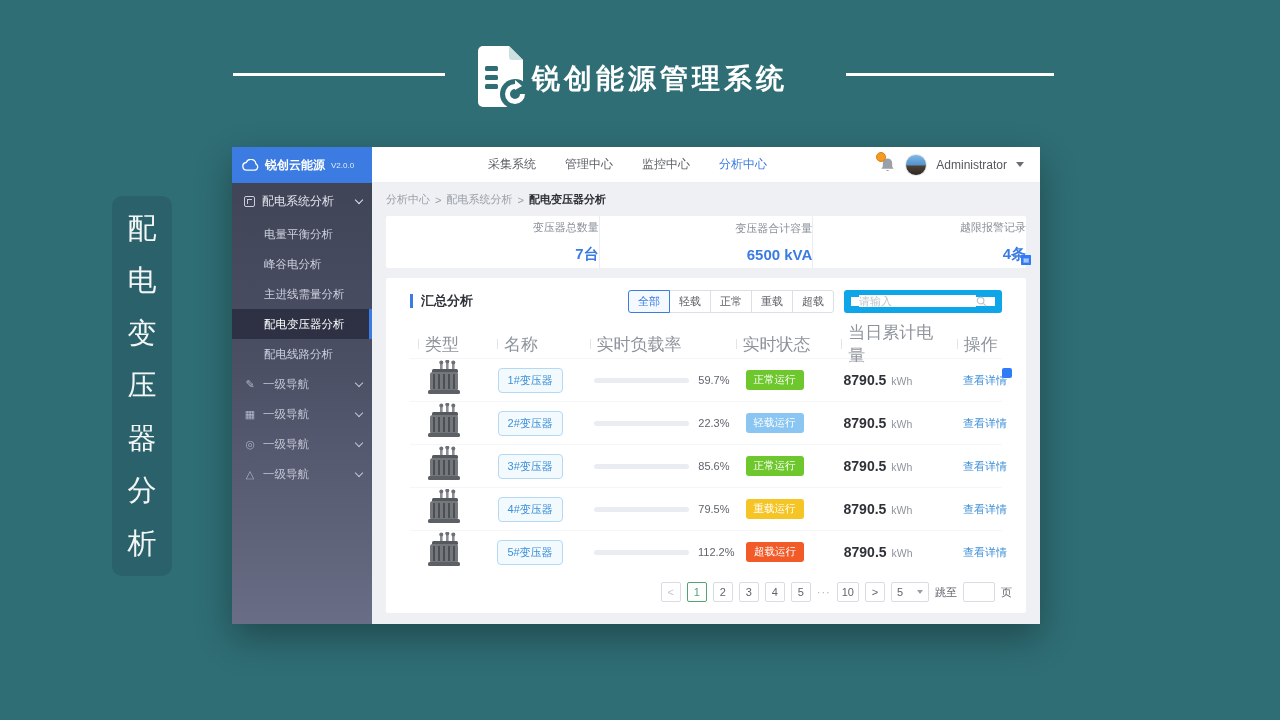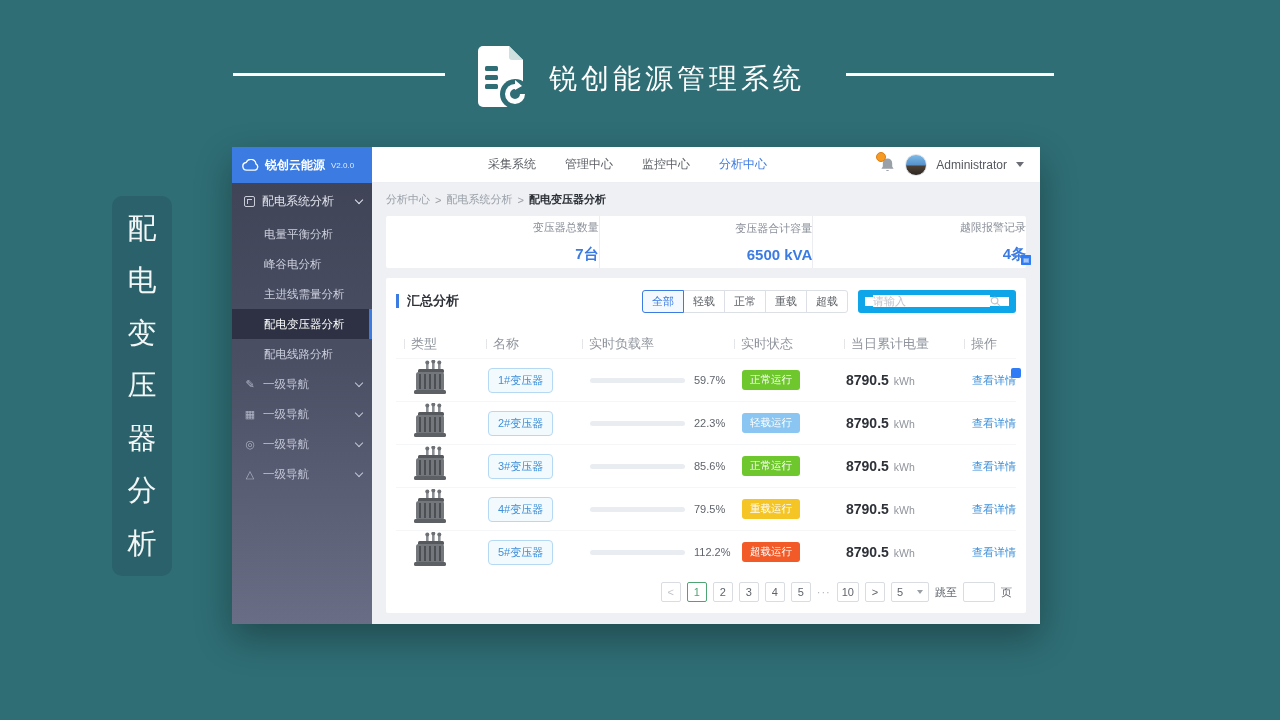--- a/index.html
+++ b/index.html
@@ -5,21 +5,21 @@
   * { margin:0; padding:0; box-sizing:border-box; }
   html,body { width:1280px; height:720px; }
   body { font-family:"Liberation Sans", sans-serif; }
   .stage { position:relative; width:1280px; height:720px; background:#2f6e75; overflow:hidden; }
 
   
   .brand-line { position:absolute; top:73px; height:3px; background:#ffffff; }
   .brand-line.left { left:233px; width:212px; }
   .brand-line.right { left:846px; width:208px; }
   .brand-icon { position:absolute; left:473px; top:44px; width:60px; height:68px; }
-  .brand-title { position:absolute; left:549px; top:60px; font-size:28px; font-weight:normal; color:#ffffff; letter-spacing:4px; }
+  .brand-title { position:absolute; left:532px; top:60px; font-size:28px; font-weight:bold; color:#ffffff; letter-spacing:4px; }
 
   
   .v-label { position:absolute; left:112px; top:196px; width:60px; height:380px; background:#2a616a;
              border-radius:10px; display:flex; flex-direction:column; align-items:center;
              justify-content:space-evenly; color:#f2f6f6; font-size:29px; }
 
   
   .window { position:absolute; left:232px; top:147px; width:808px; height:477px; background:#4d7c0f;
             box-shadow:0 14px 34px rgba(0,0,0,0.32); }
 
@@ -60,35 +60,35 @@
   .content { position:absolute; left:140px; top:36px; width:668px; height:441px; background:#eef0f4; }
   .crumbs { margin:9px 0 0 14px; font-size:11px; color:#9aa0a8; display:flex; gap:5px; align-items:center; }
   .crumbs .cur { color:#2c3036; font-weight:bold; }
 
   .stats { margin:9px 14px 0; height:52px; background:#ffffff; display:flex; border-radius:2px; }
   .stat { flex:1; display:flex; flex-direction:column; align-items:flex-end; justify-content:center; gap:10px; }
   .stat + .stat { border-left:1px solid #ebedf0; }
   .stat .lbl { font-size:11px; color:#8a8f99; }
   .stat .val { font-size:15px; font-weight:bold; color:#3b7be2; }
 
-  .panel { position:relative; margin:10px 14px 0; height:335px; background:#ffffff; border-radius:2px; padding:0 10px; }
+  .panel { position:relative; margin:10px 14px 0; height:335px; background:#ffffff; border-radius:2px; padding:0 24px; }
   .p-head { height:46px; display:flex; align-items:center; }
   .p-title { font-size:13px; font-weight:bold; color:#2e3238; border-left:3px solid #3b7be2; padding-left:8px; line-height:14px; }
   .filters { display:flex; }
   .fbtn { min-width:40px; height:23px; padding:0 9px; background:#ffffff; border:1px solid #dcdfe6; color:#5c6066;
           font-size:11px; display:flex; align-items:center; justify-content:center; cursor:pointer; margin-left:-1px; position:relative; }
   .fbtn:first-child { border-radius:3px 0 0 3px; margin-left:3px; }
   .fbtn:last-child { border-radius:0 3px 3px 0; }
   .fbtn.on { color:#3b7be2; border-color:#3b7be2; background:#f3f9ff; z-index:1; }
   .search { margin-left:10px; width:158px; height:23px; border:7px solid #0ea5e9; border-radius:3px;
             display:flex; align-items:center; padding:0 8px; background:#fff; }
   .search input { border:none; outline:none; flex:1; font-size:11px; color:#333; font-family:"Liberation Sans",sans-serif; min-width:0; }
   .search input::placeholder { color:#c0c4cc; }
 
-  .thead { height:28px; display:flex; align-items:center; font-size:13px; color:#8f949c; margin-top:6px; }
+  .thead { height:28px; display:flex; align-items:center; font-size:17px; color:#8f949c; margin-top:6px; }
   .c1{width:82px;} .c2{width:96px;} .c3{width:152px;} .c4{width:110px;} .c5{width:120px;} .c6{width:55px;}
   .hcell { padding-left:16px; display:flex; align-items:center; gap:6px; }
   .hcell::before { content:""; width:1px; height:10px; background:#e3e5e9; margin-left:-8px; }
 
   .trow { height:43px; display:flex; align-items:center; border-top:1px solid #f5f6f8; }
   .tcell { display:flex; align-items:center; }
   .tf-img { margin-left:14px; }
   .name-btn { position:relative; margin-left:10px; padding:4px 9px; font-size:11px; color:#3d8fd8;
               background:#f3fafe; border:1px solid #b5d9f3; border-radius:4px; cursor:pointer; white-space:nowrap; }
   .mini-badge { position:absolute; right:-5px; top:-5px; width:10px; height:10px; background:#2f7cf6; border-radius:2px;

